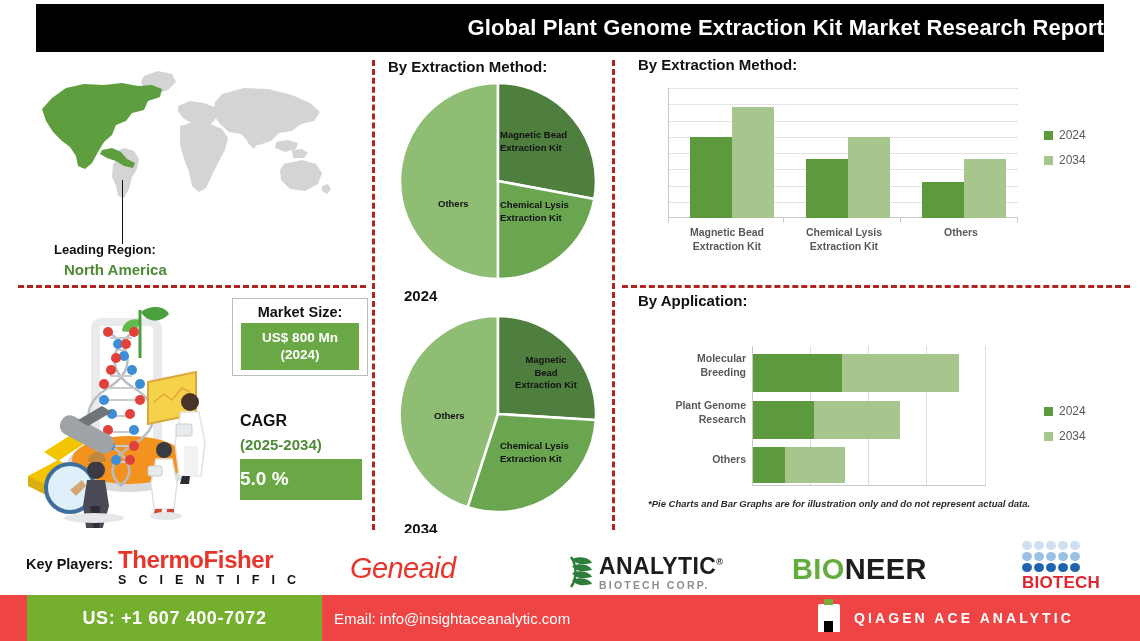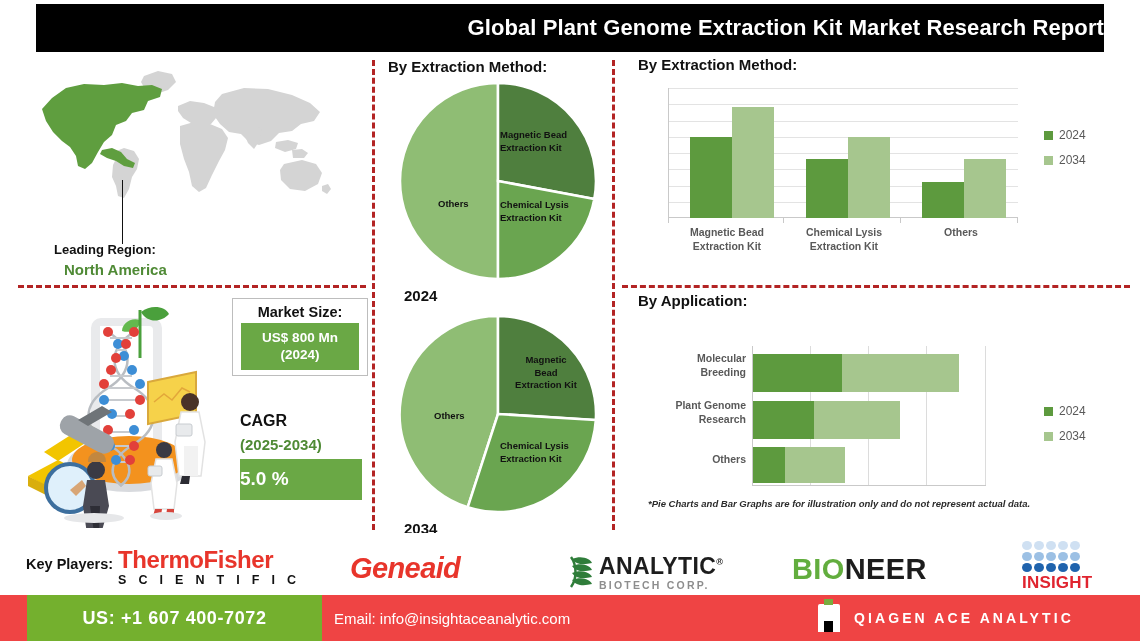--- a/index.html
+++ b/index.html
@@ -113,21 +113,21 @@
   .players { position: absolute; left: 0; top: 533px; width: 1140px; height: 62px; background: #fff; }
   .kp-label { position: absolute; left: 26px; top: 556px; font-size: 14.5px; font-weight: bold; color: #111; }
 
   .logo { position: absolute; }
 
   
   .tf-main { font-size: 24px; font-weight: bold; color: #e8352b; line-height: 24px; letter-spacing: -.4px;}
   .tf-sub { font-size: 12.5px; font-weight: bold; color: #111; letter-spacing: 4.3px; margin-top: 1px;}
 
   
-  .gen-text { font-size: 29px; font-weight: bold; font-style: italic; color: #e8352b; letter-spacing: -0.6px; }
+  .gen-text { font-size: 29px; font-weight: normal; font-style: italic; color: #e8352b; letter-spacing: -0.6px; }
 
   
   .fav-main { font-size: 23px; font-weight: bold; color: #1d1d1d; letter-spacing: .4px; line-height:23px;}
   .fav-sub { font-size: 10.5px; font-weight: bold; color: #8d8d8d; letter-spacing: 2.2px; margin-top: 1px;}
   .fav-reg { font-size: 9px; vertical-align: super; }
 
   
   .bio-text { font-size: 29px; font-weight: bold; letter-spacing: .4px; }
   .bio-g { color: #62ad3e; }
   .bio-k { color: #1d1d1d; }
@@ -492,21 +492,21 @@
         <span class="qdot" style="background:#9cc0e4;"></span>
         <span class="qdot" style="background:#9cc0e4;"></span>
         <span class="qdot" style="background:#9cc0e4;"></span>
         <span class="qdot" style="background:#9cc0e4;"></span>
       <span class="qdot" style="background:#1f63ad;"></span>
         <span class="qdot" style="background:#1f63ad;"></span>
         <span class="qdot" style="background:#1f63ad;"></span>
         <span class="qdot" style="background:#1f63ad;"></span>
         <span class="qdot" style="background:#1f63ad;"></span>
     </div>
-    <div class="qia-word">INSIGHT</div>
+    <div class="qia-word">BIOTECH</div>
   </div>
 
   <div class="footer">
     <div class="footer-phone">US: +1 607 400-7072</div>
     <div class="footer-email">Email: info@insightaceanalytic.com</div>
     <div class="footer-brand">
       <span class="brand-mark">
           <span class="tab"></span>
         </span>
       <span class="brand-text">QIAGEN ACE ANALYTIC</span>

